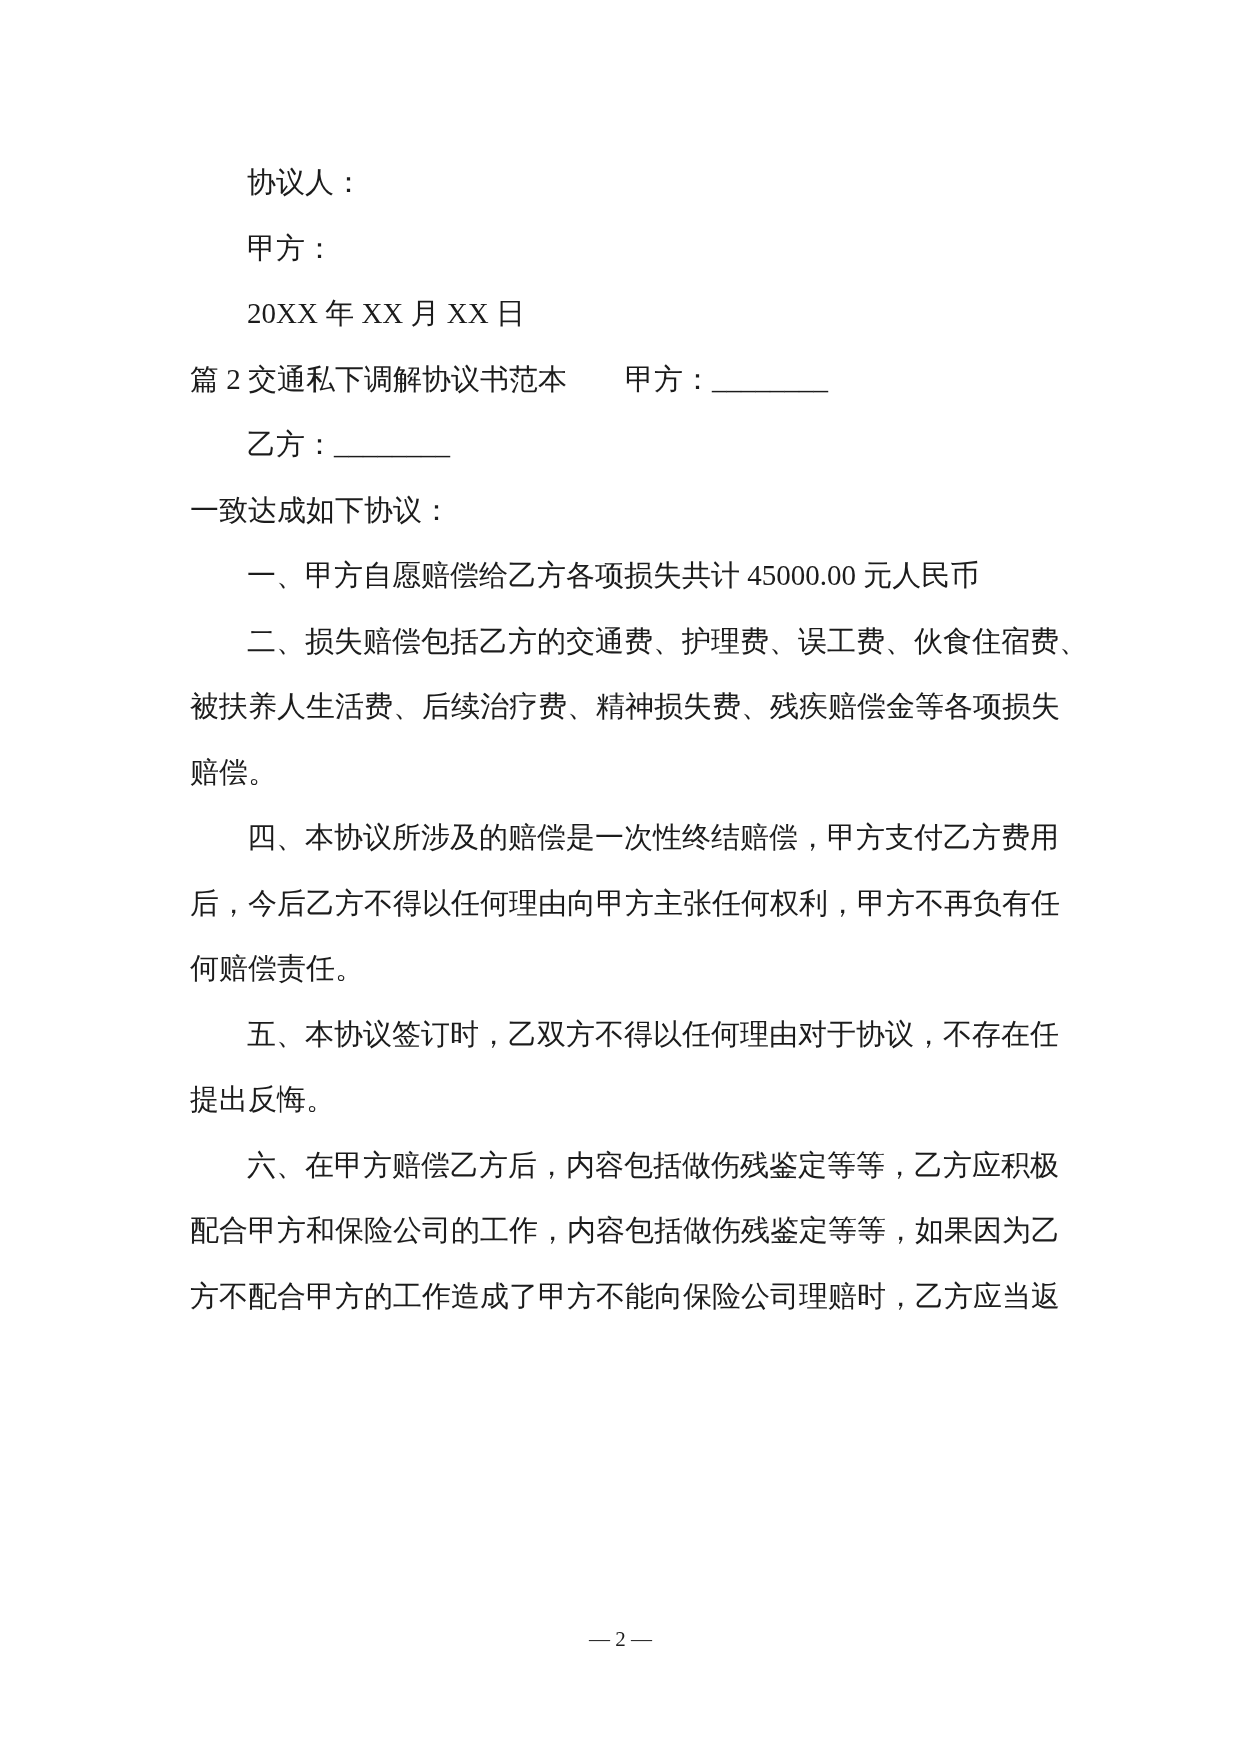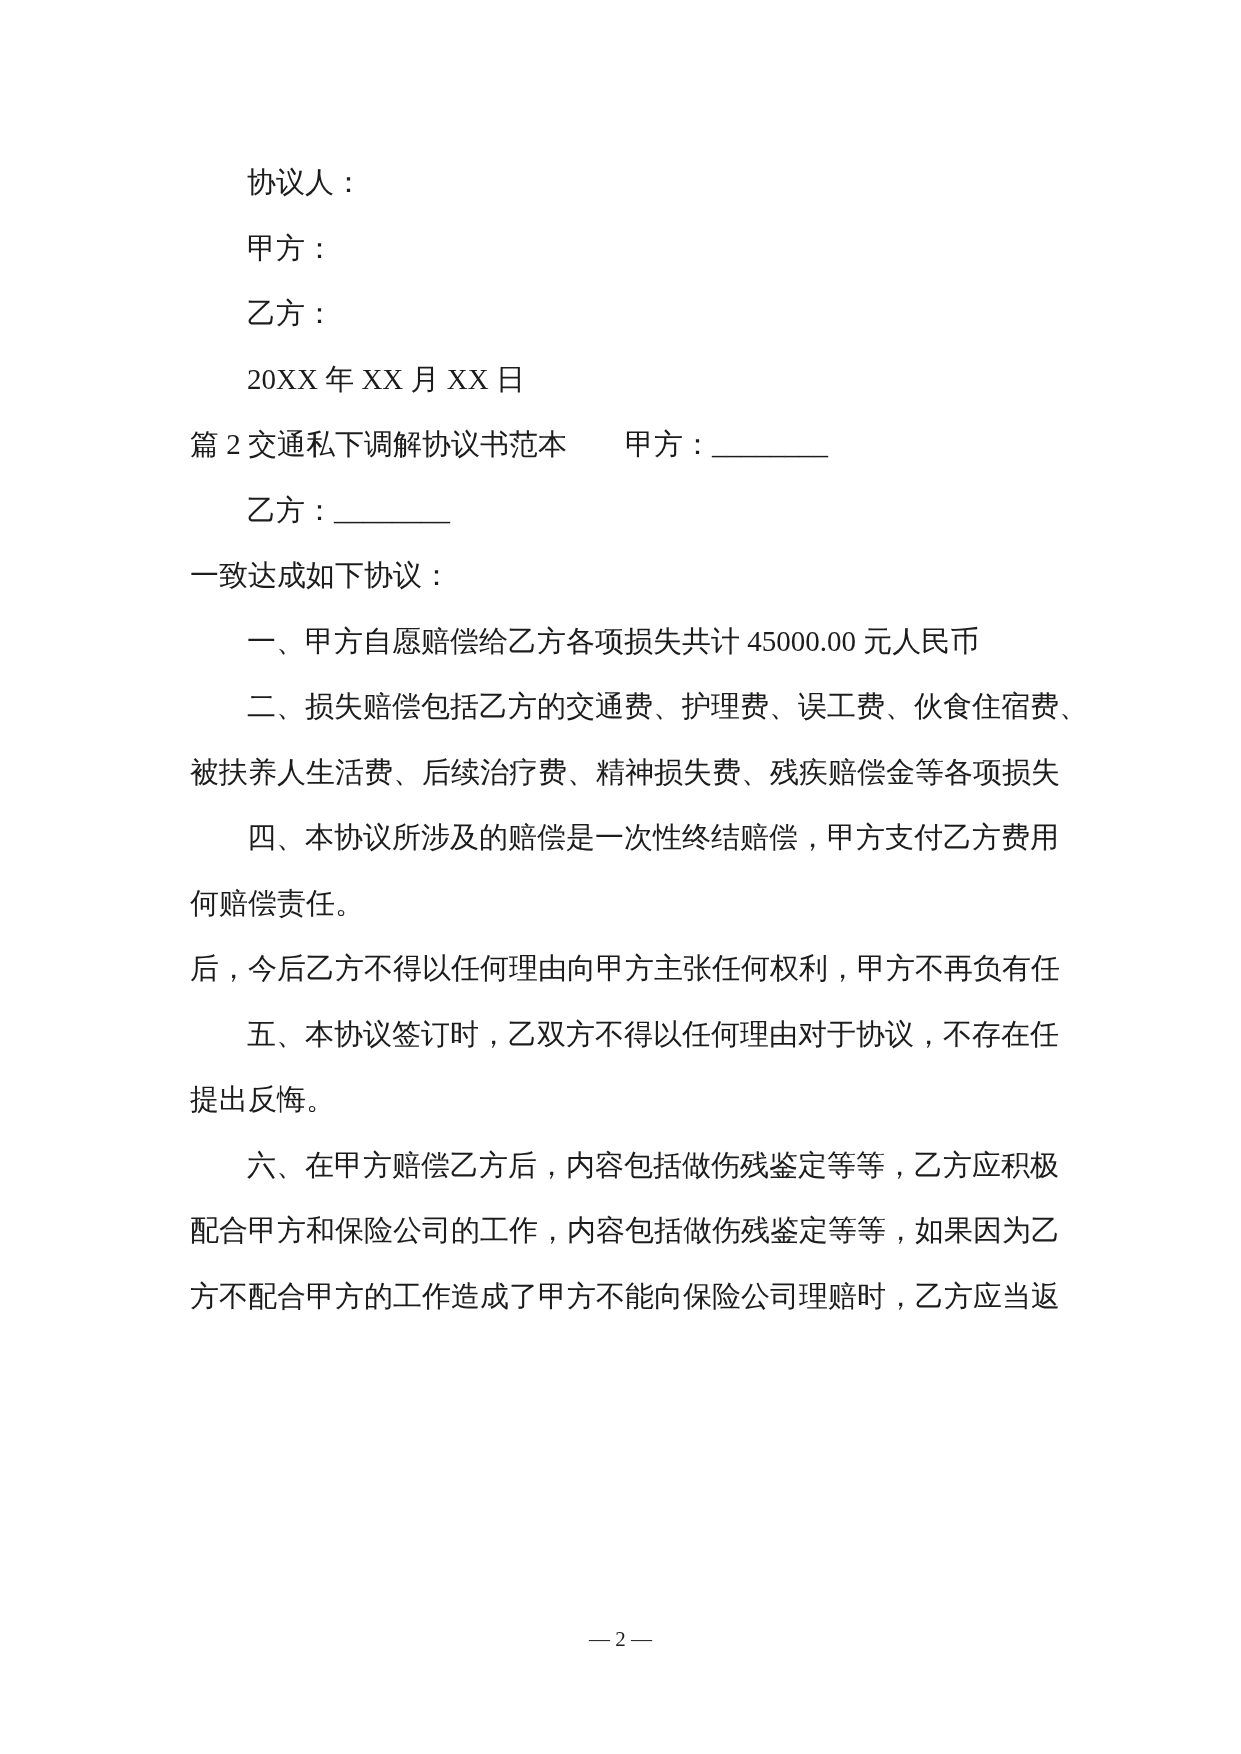--- a/index.html
+++ b/index.html
@@ -43,31 +43,31 @@
     color: #1c1c1c;
   }
 </style>
 </head>
 <body>
 
 <div class="page">
   <div class="doc">
       <div class="line indent">协议人：</div>
       <div class="line indent">甲方：</div>
-      <div class="line indent">乙方：</div>
       <div class="line indent">20XX 年 XX 月 XX 日</div>
       <div class="line">篇 2 交通私下调解协议书范本　　甲方：________</div>
       <div class="line indent">乙方：________</div>
       <div class="line">一致达成如下协议：</div>
       <div class="line indent">一、甲方自愿赔偿给乙方各项损失共计 45000.00 元人民币</div>
       <div class="line indent">二、损失赔偿包括乙方的交通费、护理费、误工费、伙食住宿费、</div>
       <div class="line">被扶养人生活费、后续治疗费、精神损失费、残疾赔偿金等各项损失</div>
+      <div class="line">赔偿。</div>
       <div class="line indent">四、本协议所涉及的赔偿是一次性终结赔偿，甲方支付乙方费用</div>
+      <div class="line">后，今后乙方不得以任何理由向甲方主张任何权利，甲方不再负有任</div>
       <div class="line">何赔偿责任。</div>
-      <div class="line">后，今后乙方不得以任何理由向甲方主张任何权利，甲方不再负有任</div>
       <div class="line indent">五、本协议签订时，乙双方不得以任何理由对于协议，不存在任</div>
       <div class="line">提出反悔。</div>
       <div class="line indent">六、在甲方赔偿乙方后，内容包括做伤残鉴定等等，乙方应积极</div>
       <div class="line">配合甲方和保险公司的工作，内容包括做伤残鉴定等等，如果因为乙</div>
       <div class="line">方不配合甲方的工作造成了甲方不能向保险公司理赔时，乙方应当返</div>
     </div>
   <div class="footer">— 2 —</div>
 </div>
 
 </body></html>

